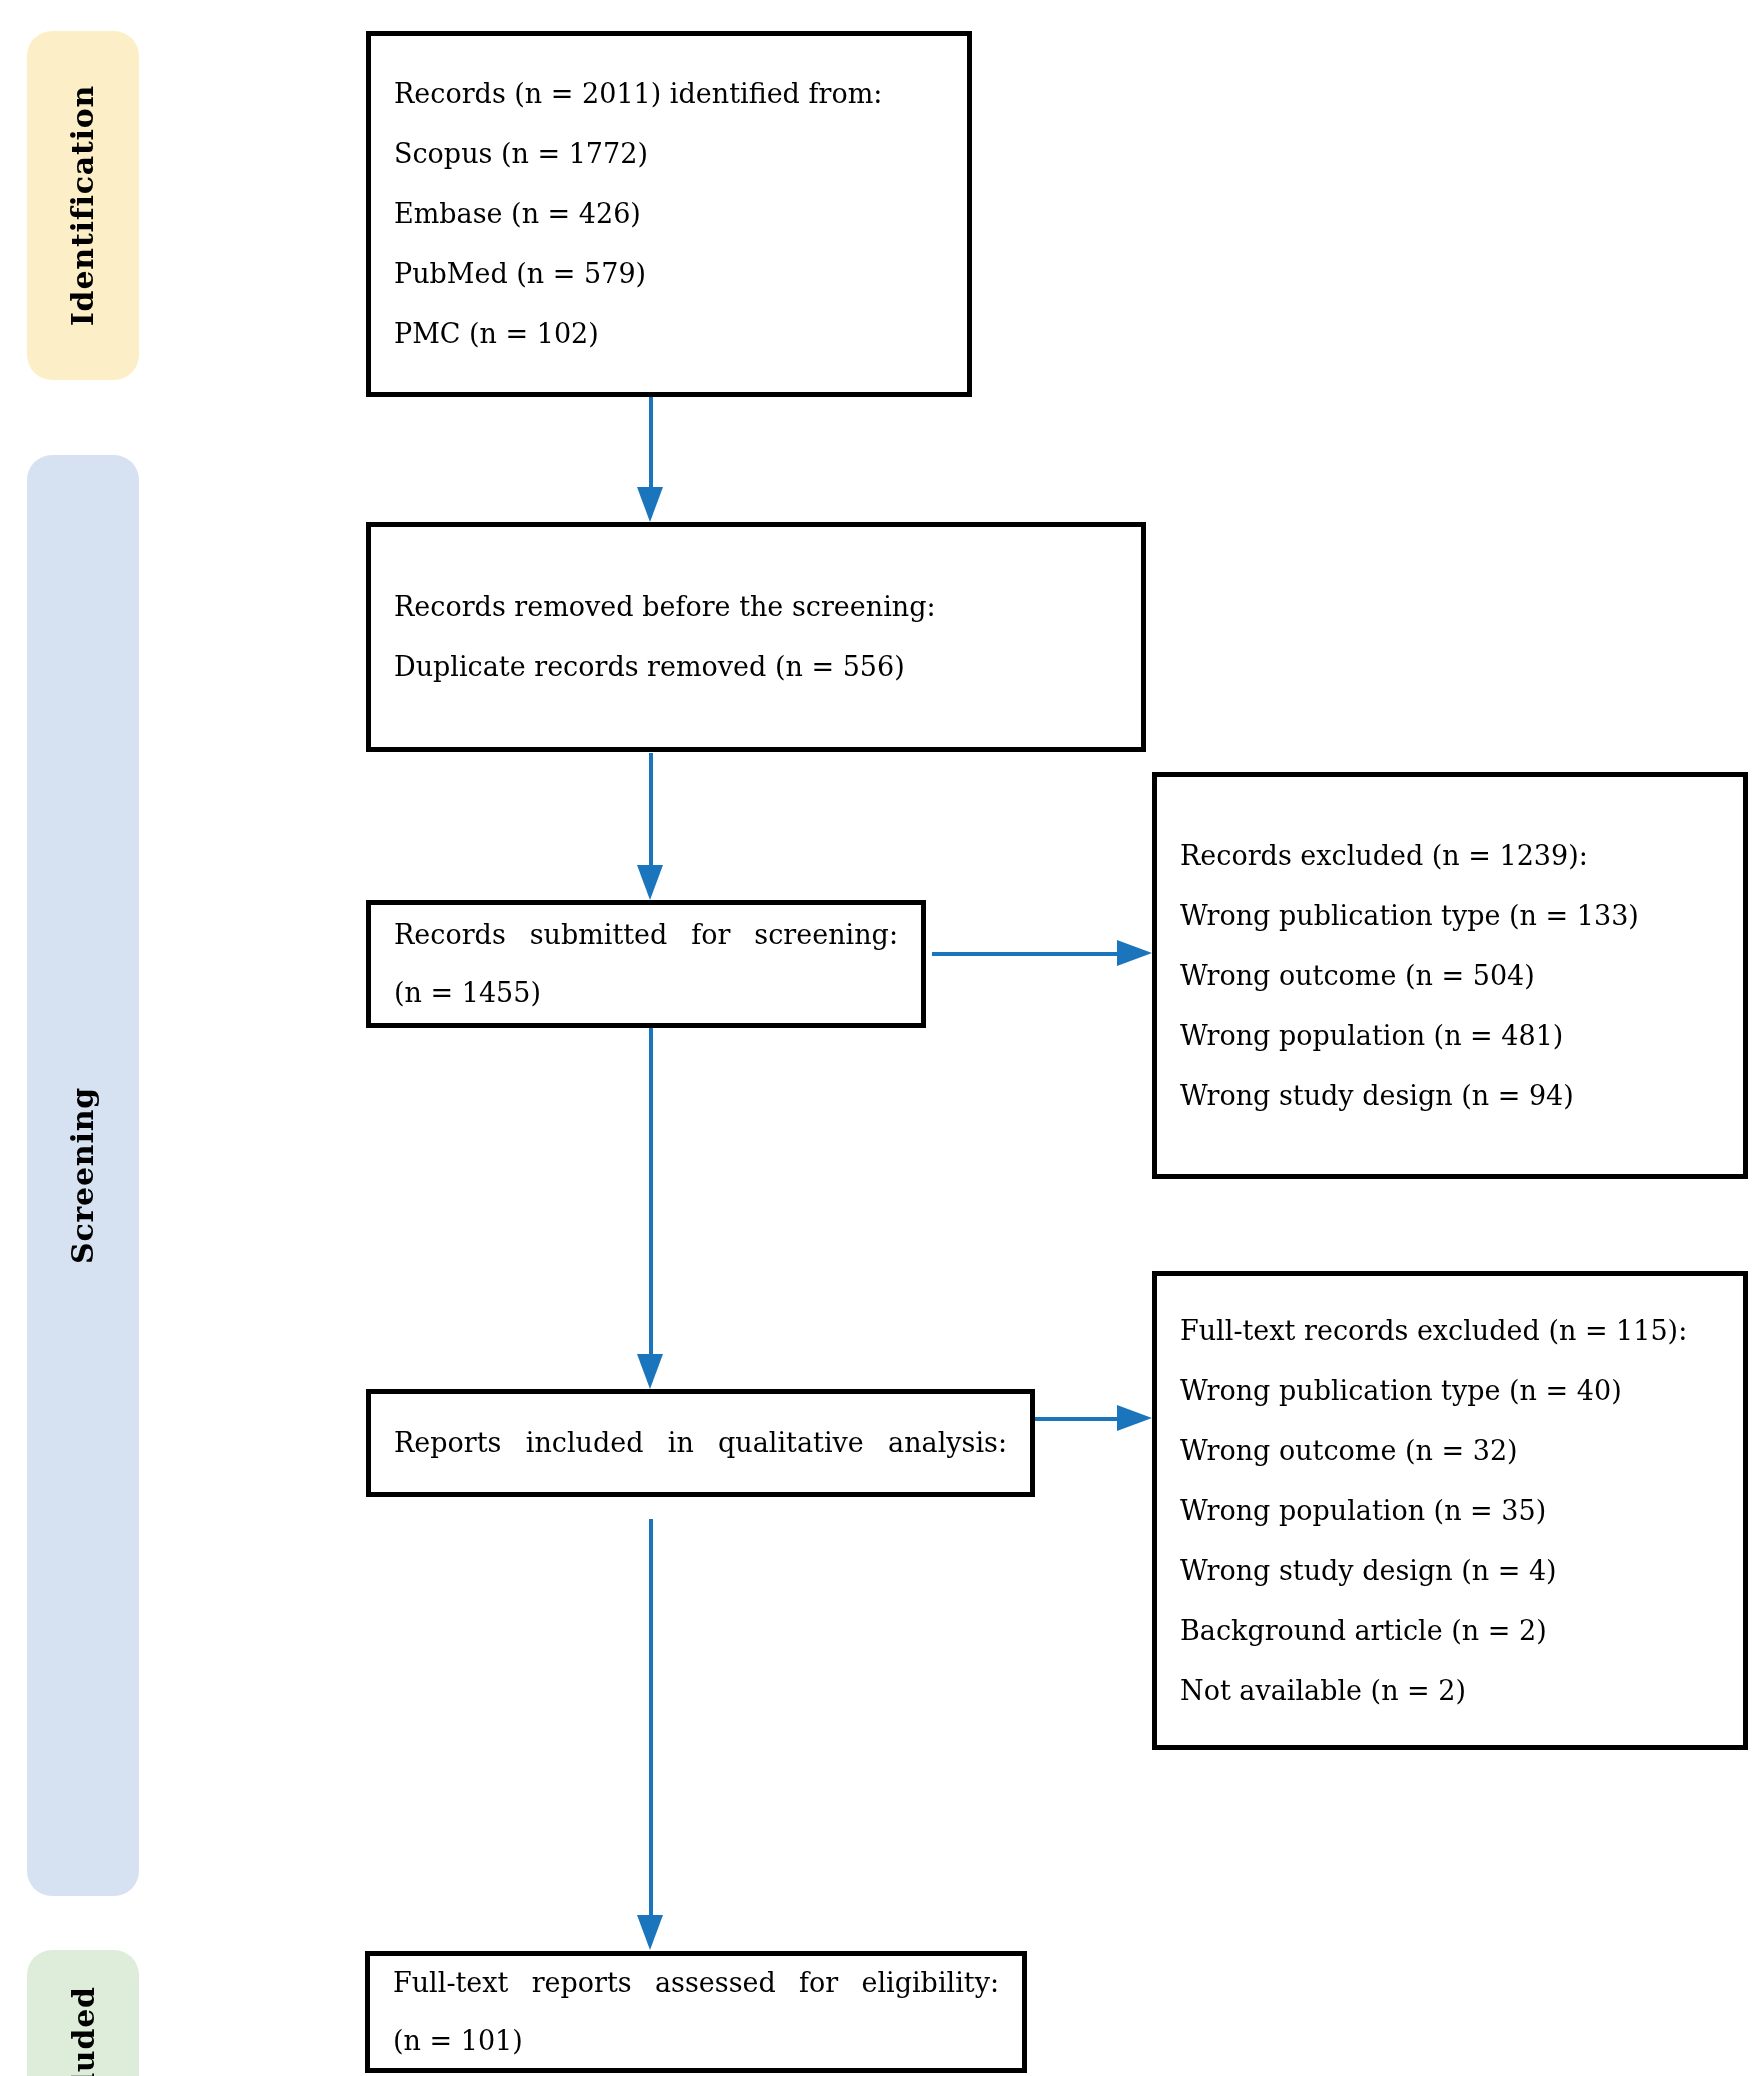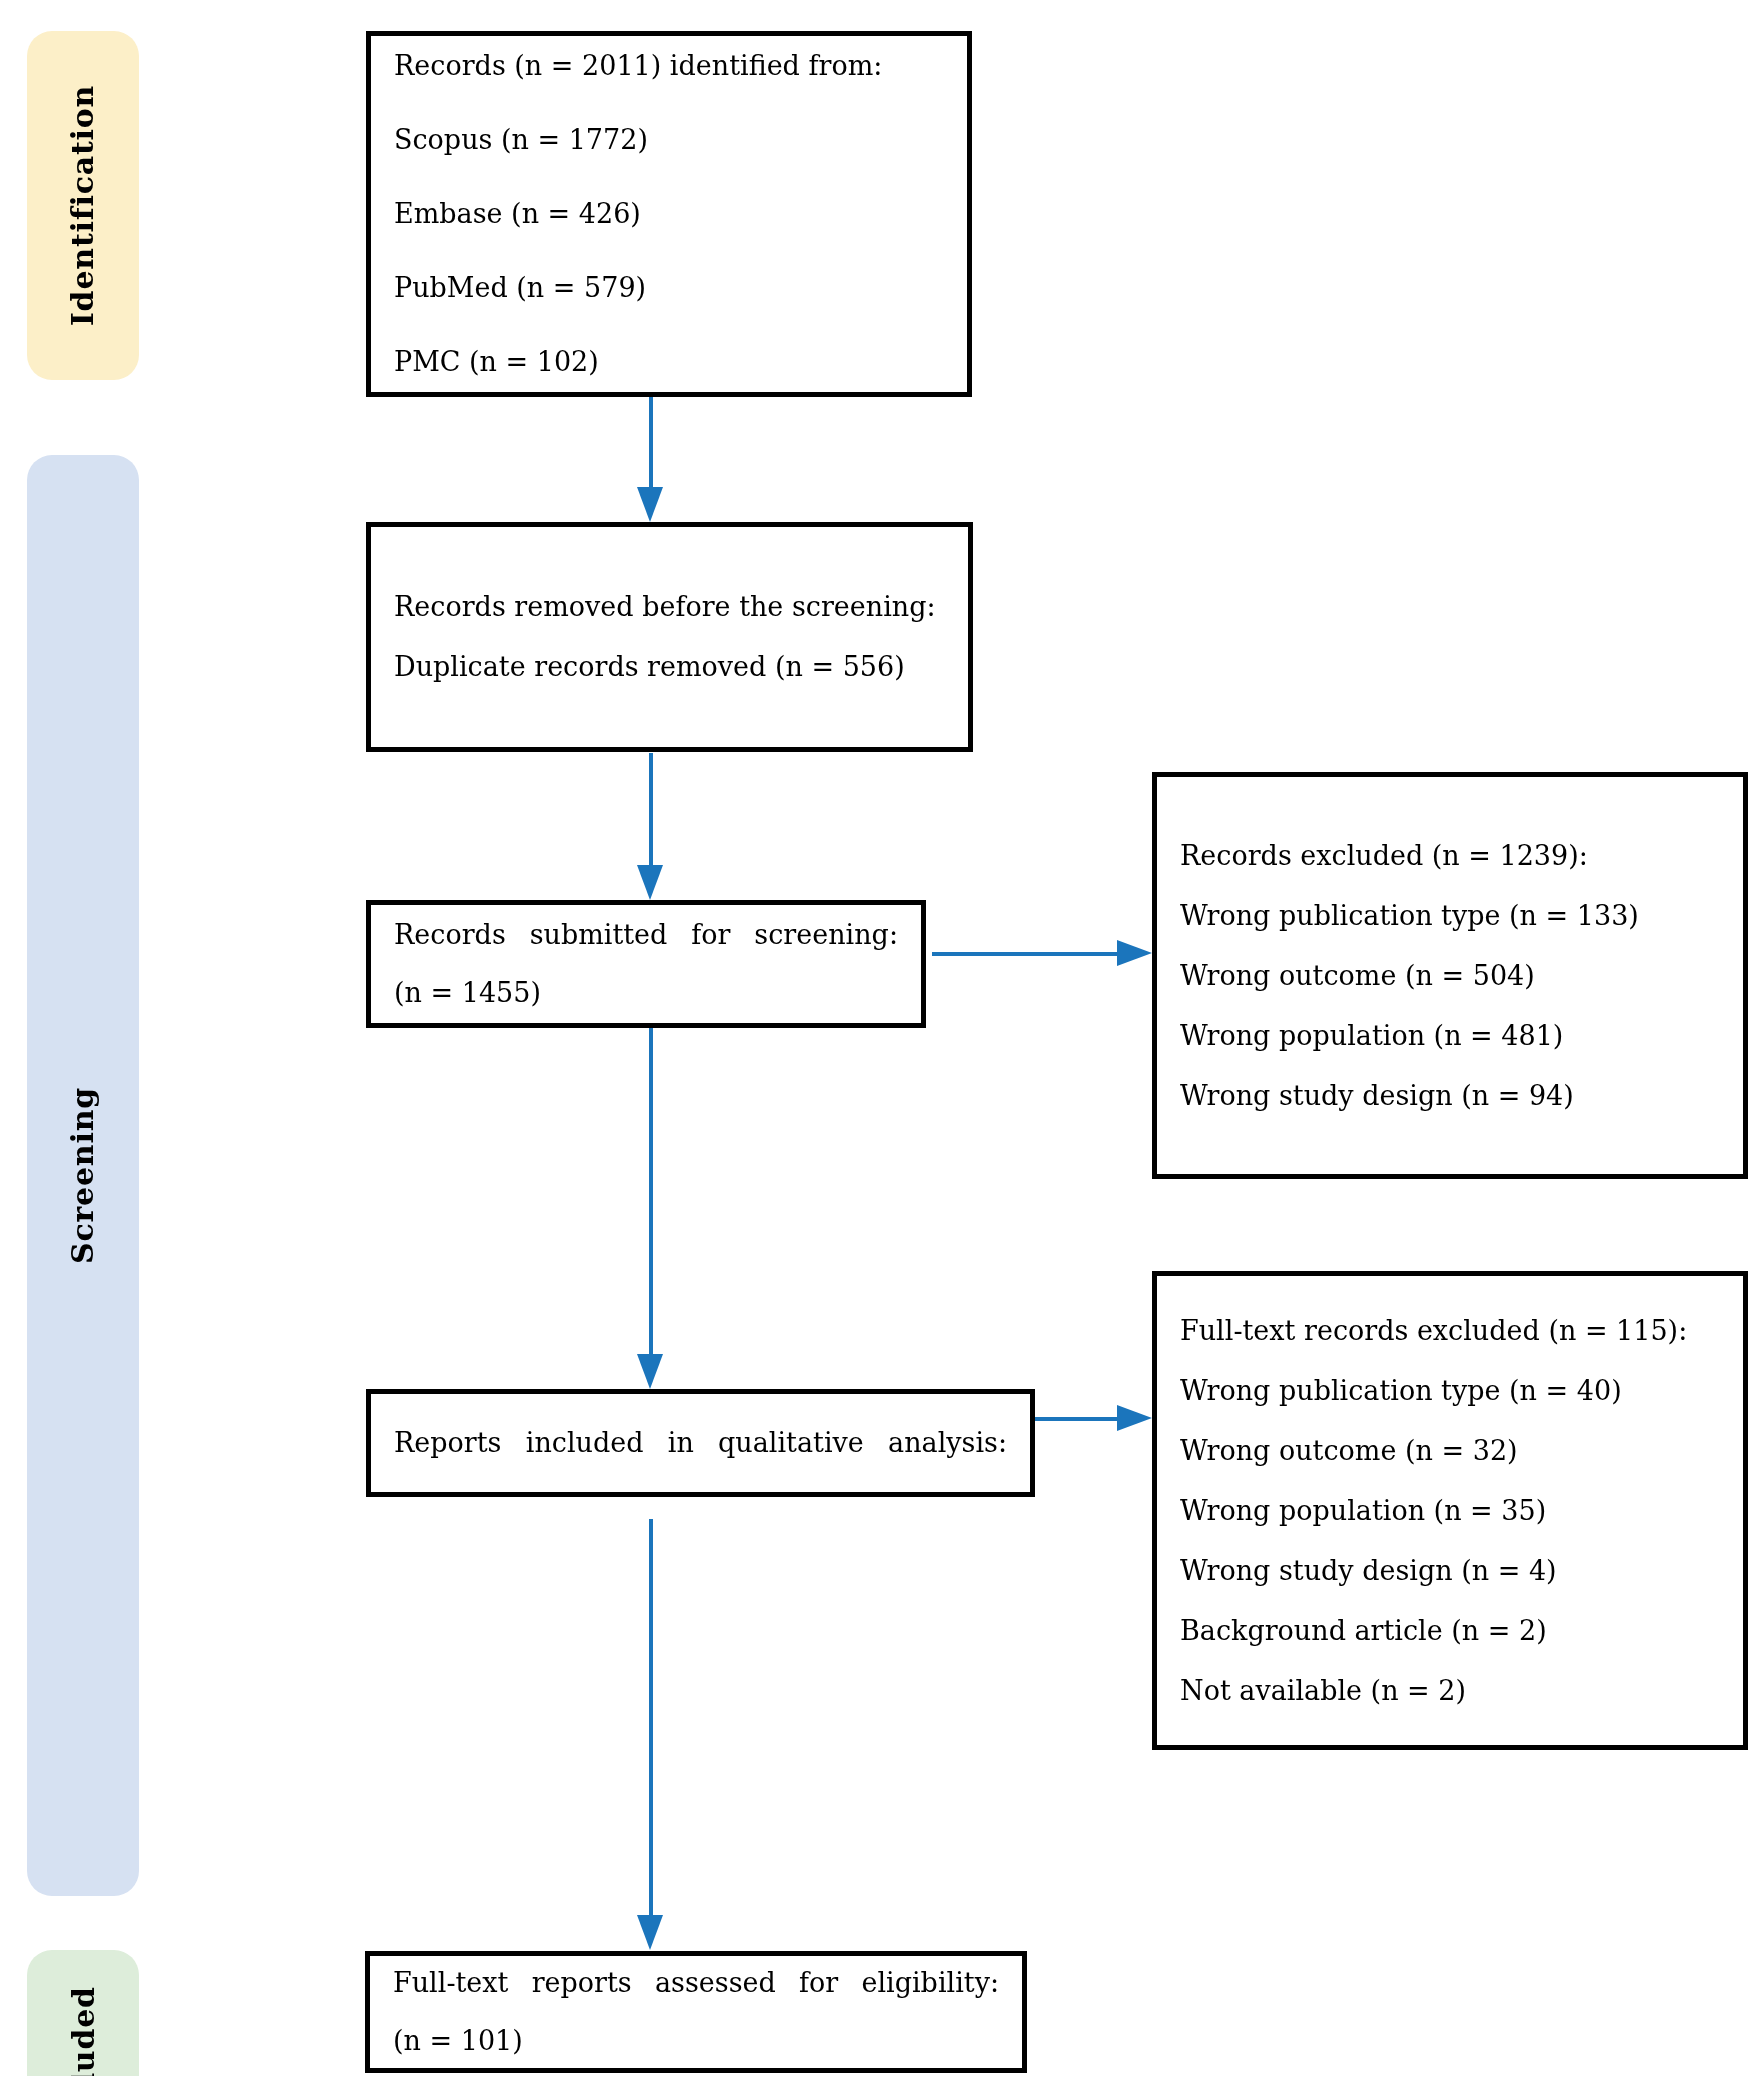--- a/index.html
+++ b/index.html
@@ -46,22 +46,22 @@
     padding: 0 23px;
     font-size: 27px;
     line-height: 60px;
   }
   .fbox .bline { white-space: nowrap; }
   .fbox .spread {
     white-space: normal;
     text-align: justify;
     text-align-last: justify;
   }
-  .box-identified  { left: 366px;  top: 31px;   width: 606px; height: 366px; justify-content: space-between;  }
-  .box-removed     { left: 366px;  top: 522px; width: 607px; height: 230px;  }
+  .box-identified  { left: 366px;  top: 31px;   width: 606px; height: 366px;  }
+  .box-removed     { left: 366px;  top: 522px; width: 780px; height: 230px;  }
   .box-screening   { left: 366px;  top: 900px; width: 560px; height: 128px;  line-height: 58px; }
   .box-excluded1   { left: 1152px; top: 772px; width: 596px; height: 407px;  }
   .box-qualitative { left: 366px;  top: 1389px; width: 669px; height: 108px;  line-height: 58px; }
   .box-excluded2   { left: 1152px; top: 1271px; width: 596px; height: 479px; }
   .box-eligibility { left: 365px;  top: 1951px; width: 662px; height: 122px;  line-height: 58px; }
 
   
   .vline { position: absolute; width: 3.7px;  background: #1B75BC; }
   .hline { position: absolute; height: 3.7px; background: #1B75BC; }
   .head-down {

